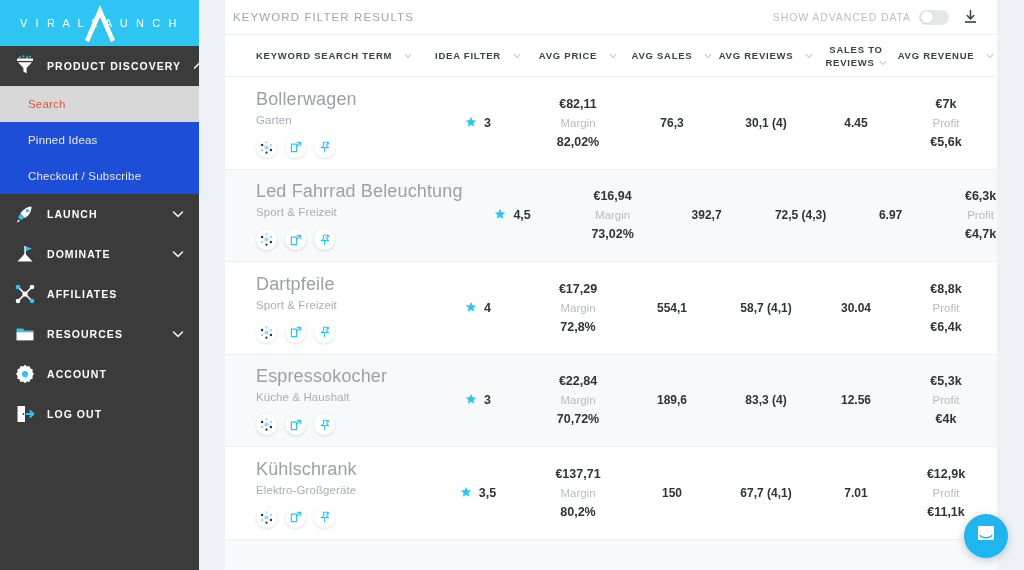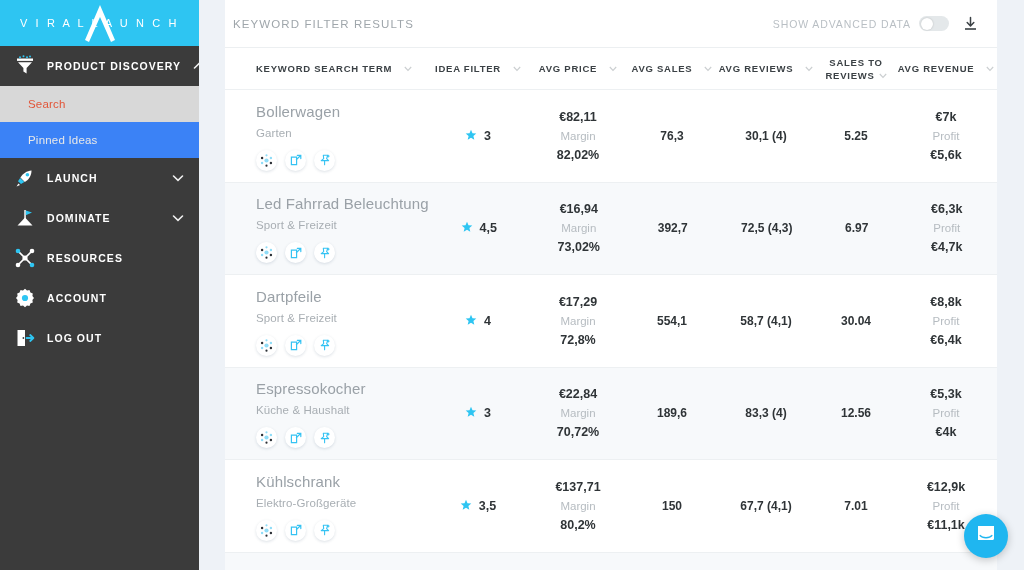--- a/index.html
+++ b/index.html
@@ -36,21 +36,21 @@
     cursor: pointer; position: relative;
   }
   .nav-group-head.active { background: #3b3b3b; }
   .nav-icon { width: 22px; height: 22px; flex: 0 0 22px; display: flex; align-items: center; justify-content: center; }
   .nav-label {
     font-size: 10.5px; font-weight: bold; letter-spacing: 1.05px;
     color: #ffffff; white-space: nowrap; flex: 1;
   }
   .chev { width: 14px; height: 14px; flex: 0 0 14px; opacity: .92; }
 
-  .submenu { background: #3b82f6; }
+  .submenu { background: #1d4ed8; }
   .sub-item {
     height: 36px; display: flex; align-items: center;
     padding-left: 28px;
     font-size: 11.5px; color: #e8e8e8; letter-spacing: .2px;
     cursor: pointer;
   }
   .sub-item.selected { background: #d8d8d8; color: #e2563a; }
 
   
   .main {
@@ -59,21 +59,21 @@
     padding: 0 26px 0 26px;
     overflow: hidden;
   }
   .panel {
     background: #ffffff;
     width: 772px;
     min-height: 570px;
     position: relative;
   }
   .panel-top {
-    height: 48px;
+    height: 35px;
     display: flex; align-items: center;
     padding: 0 19px 0 8px;
     border-bottom: 1px solid #eceff1;
   }
   .panel-title {
     font-size: 11.5px; letter-spacing: 1.1px; color: #9fa6ab; font-weight: 400;
     flex: 1; white-space: nowrap;
   }
   .adv-wrap { display: flex; align-items: center; gap: 8px; }
   .adv-label { font-size: 10.5px; letter-spacing: .9px; color: #b9bfc4; white-space: nowrap; }
@@ -118,21 +118,21 @@
   .row {
     display: flex; align-items: center;
     height: 92.5px;
     border-bottom: 1px solid #edf0f2;
     padding-left: 8px;
   }
   .row.alt { background: #f7f9fb; }
   .cell { display: flex; flex-direction: column; align-items: center; justify-content: center; }
 
   .term-cell { align-items: flex-start; justify-content: center; padding-left: 23px; gap: 0; }
-  .term-name { font-size: 15px; color: #9aa1a7; letter-spacing: .15px; line-height: 22px; white-space: nowrap; }
+  .term-name { font-size: 18px; color: #9aa1a7; letter-spacing: .15px; line-height: 22px; white-space: nowrap; }
   .term-cat  { font-size: 11.5px; color: #a8aeb3; letter-spacing: .1px; line-height: 20px; white-space: nowrap; }
   .term-icons { display: flex; gap: 8px; margin-top: 7px; }
   .cbtn {
     width: 21px; height: 21px; border-radius: 50%;
     background: #ffffff; box-shadow: 0 1px 3px rgba(40,70,100,.16);
     display: flex; align-items: center; justify-content: center;
     cursor: pointer;
   }
 
   .score-cell { flex-direction: row; gap: 7px; }
@@ -187,20 +187,23 @@
           </svg>
       </span>
     </div>
     <div class="submenu">
       <div class="sub-item selected">
         <span>Search</span>
       </div>
       <div class="sub-item">
         <span>Pinned Ideas</span>
       </div>
+      <div class="sub-item">
+        <span>Checkout / Subscribe</span>
+      </div>
     </div>
 
 
     <div class="nav-group-head">
       <span class="nav-icon">
         <svg width="22" height="22" viewBox="0 0 22 22">
           <path d="M17.5 3.5 C13 3.8 8.6 6.6 6.4 10.6 L10.8 15 C14.8 12.8 17.6 8.4 17.5 3.5 Z" fill="#ffffff"></path>
           <circle cx="13.4" cy="7.8" r="1.8" fill="#2ec5f2"></circle>
           <path d="M6.2 11 L4 14.2 L7 17 L10.4 14.9 Z" fill="#2ec5f2"></path>
           <path d="M4.4 16.4 L2.6 19.6 L6 17.9 Z" fill="#ffffff"></path>
@@ -234,23 +237,37 @@
       <span class="nav-icon">
         <svg width="22" height="22" viewBox="0 0 22 22">
           <path d="M4 4 L18 18 M18 4 L4 18" stroke="#ffffff" stroke-width="1.7"></path>
           <circle cx="4" cy="4" r="2.3" fill="#2ec5f2"></circle>
             <circle cx="18" cy="4" r="2.3" fill="#ffffff"></circle>
           <circle cx="4" cy="18" r="2.3" fill="#ffffff"></circle>
             <circle cx="18" cy="18" r="2.3" fill="#2ec5f2"></circle>
           <circle cx="11" cy="11" r="2.6" fill="#ffffff"></circle>
         </svg>
       </span>
+      <span class="nav-label">AFFILIATES</span>
+    </div>
+
+    <div class="nav-group-head">
+      <span class="nav-icon">
+        <svg width="22" height="22" viewBox="0 0 22 22">
+          <path d="M2.5 5.5 H9 L10.6 7.6 H19.5 V9.2 H2.5 Z" fill="#2ec5f2"></path>
+          <path d="M2.5 9.2 H19.5 V17.4 H2.5 Z" fill="#ffffff"></path>
+        </svg>
+      </span>
       <span class="nav-label">RESOURCES</span>
-    </div>
-
+      <span class="chev">
+        <svg width="14" height="14" viewBox="0 0 14 14">
+            <path d="M2.5 5 L7 9.4 L11.5 5" stroke="#ffffff" stroke-width="1.6" fill="none" stroke-linecap="round"></path>
+          </svg>
+      </span>
+    </div>
 
     <div class="nav-group-head">
       <span class="nav-icon">
         <svg width="22" height="22" viewBox="0 0 22 22">
           <path d="M11 1.8 L13 3.4 L15.5 3 L16.4 5.4 L18.8 6.4 L18.4 9 L20 11 L18.4 13 L18.8 15.6 L16.4 16.6 L15.5 19 L13 18.6 L11 20.2 L9 18.6 L6.5 19 L5.6 16.6 L3.2 15.6 L3.6 13 L2 11 L3.6 9 L3.2 6.4 L5.6 5.4 L6.5 3 L9 3.4 Z" fill="#ffffff"></path>
           <circle cx="11" cy="11" r="3.1" fill="#2ec5f2"></circle>
         </svg>
       </span>
       <span class="nav-label">ACCOUNT</span>
     </div>
@@ -384,21 +401,21 @@
 
     <div class="cell c-sales">
       <span class="plain">76,3</span>
     </div>
 
     <div class="cell c-reviews">
       <span class="plain">30,1 (4)</span>
     </div>
 
     <div class="cell c-str">
-      <span class="plain">5.25</span>
+      <span class="plain">4.45</span>
     </div>
 
     <div class="cell c-rev">
       <span class="big">€7k</span>
       <span class="sub-lbl">Profit</span>
       <span class="big">€5,6k</span>
     </div>
   </div>
 
   <div class="row alt">

